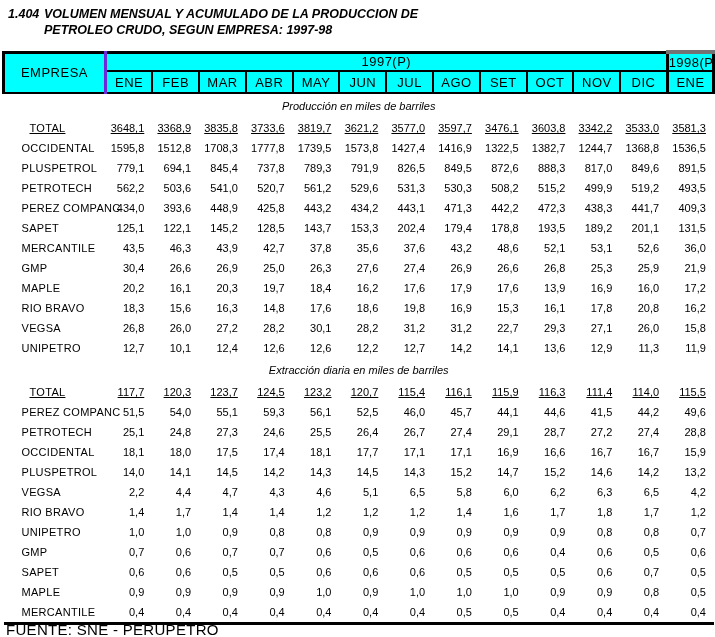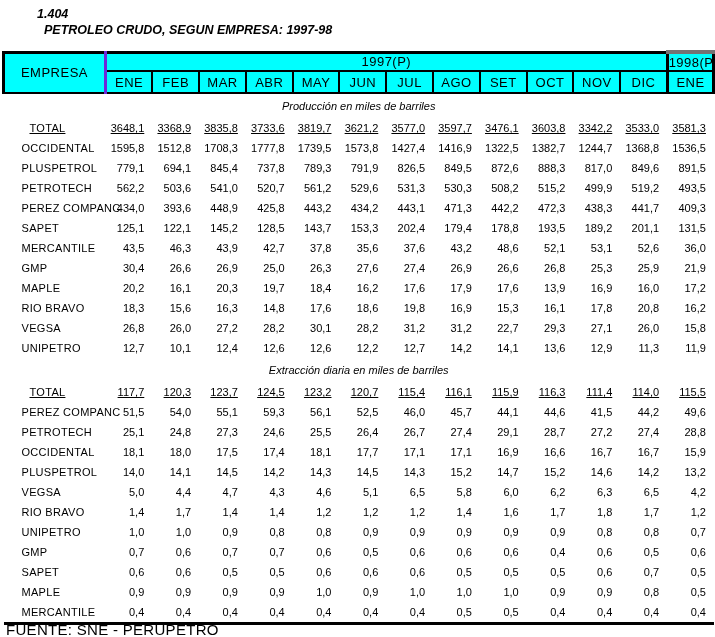--- a/index.html
+++ b/index.html
@@ -10,21 +10,21 @@
   .page {
     position: relative; width: 715px; height: 637px;
     background: #fff; overflow: hidden;
   }
   
   .title-block {
     position: absolute; top: 6px; left: 8px; right: 4px;
     font-weight: bold; font-style: italic; font-size: 12.5px; line-height: 16px;
   }
   .title-row { display: flex; }
-  .title-index { width: 36px; flex: 0 0 36px; margin-left: 29px; }
+  .title-index { width: 36px; flex: 0 0 36px; }
   .title-line2 { padding-left: 36px; }
   
   .table-wrap { position: absolute; top: 50px; left: 2px; width: 711px; }
   table.main {
     border-collapse: collapse; table-layout: fixed; width: 711px;
     border-bottom: 3px solid #000;
   }
   thead th {
     background: var(--header-bg, #00ffff);
     border: 2px solid #000;
@@ -55,20 +55,21 @@
   }
 </style>
 </head>
 <body>
 
 <div class="page">
 
   <div class="title-block">
     <div class="title-row">
       <span class="title-index">1.404</span>
+      <span>VOLUMEN MENSUAL Y ACUMULADO DE LA PRODUCCION DE</span>
     </div>
     <div class="title-line2">PETROLEO CRUDO, SEGUN EMPRESA: 1997-98</div>
   </div>
 
   <div class="table-wrap">
     <table class="main">
       <colgroup id="cols">
           <col style="width: 102px;">
           <col style="width: 46.8px;">
           <col style="width: 46.8px;">
@@ -380,21 +381,21 @@
             <td class="num">14,3</td>
             <td class="num">15,2</td>
             <td class="num">14,7</td>
             <td class="num">15,2</td>
             <td class="num">14,6</td>
             <td class="num">14,2</td>
             <td class="num">13,2</td>
           </tr>
           <tr class="data-row">
             <td class="row-label">VEGSA</td>
-            <td class="num">5,0</td>
+            <td class="num">2,2</td>
             <td class="num">4,4</td>
             <td class="num">4,7</td>
             <td class="num">4,3</td>
             <td class="num">4,6</td>
             <td class="num">5,1</td>
             <td class="num">6,5</td>
             <td class="num">5,8</td>
             <td class="num">6,0</td>
             <td class="num">6,2</td>
             <td class="num">6,3</td>

